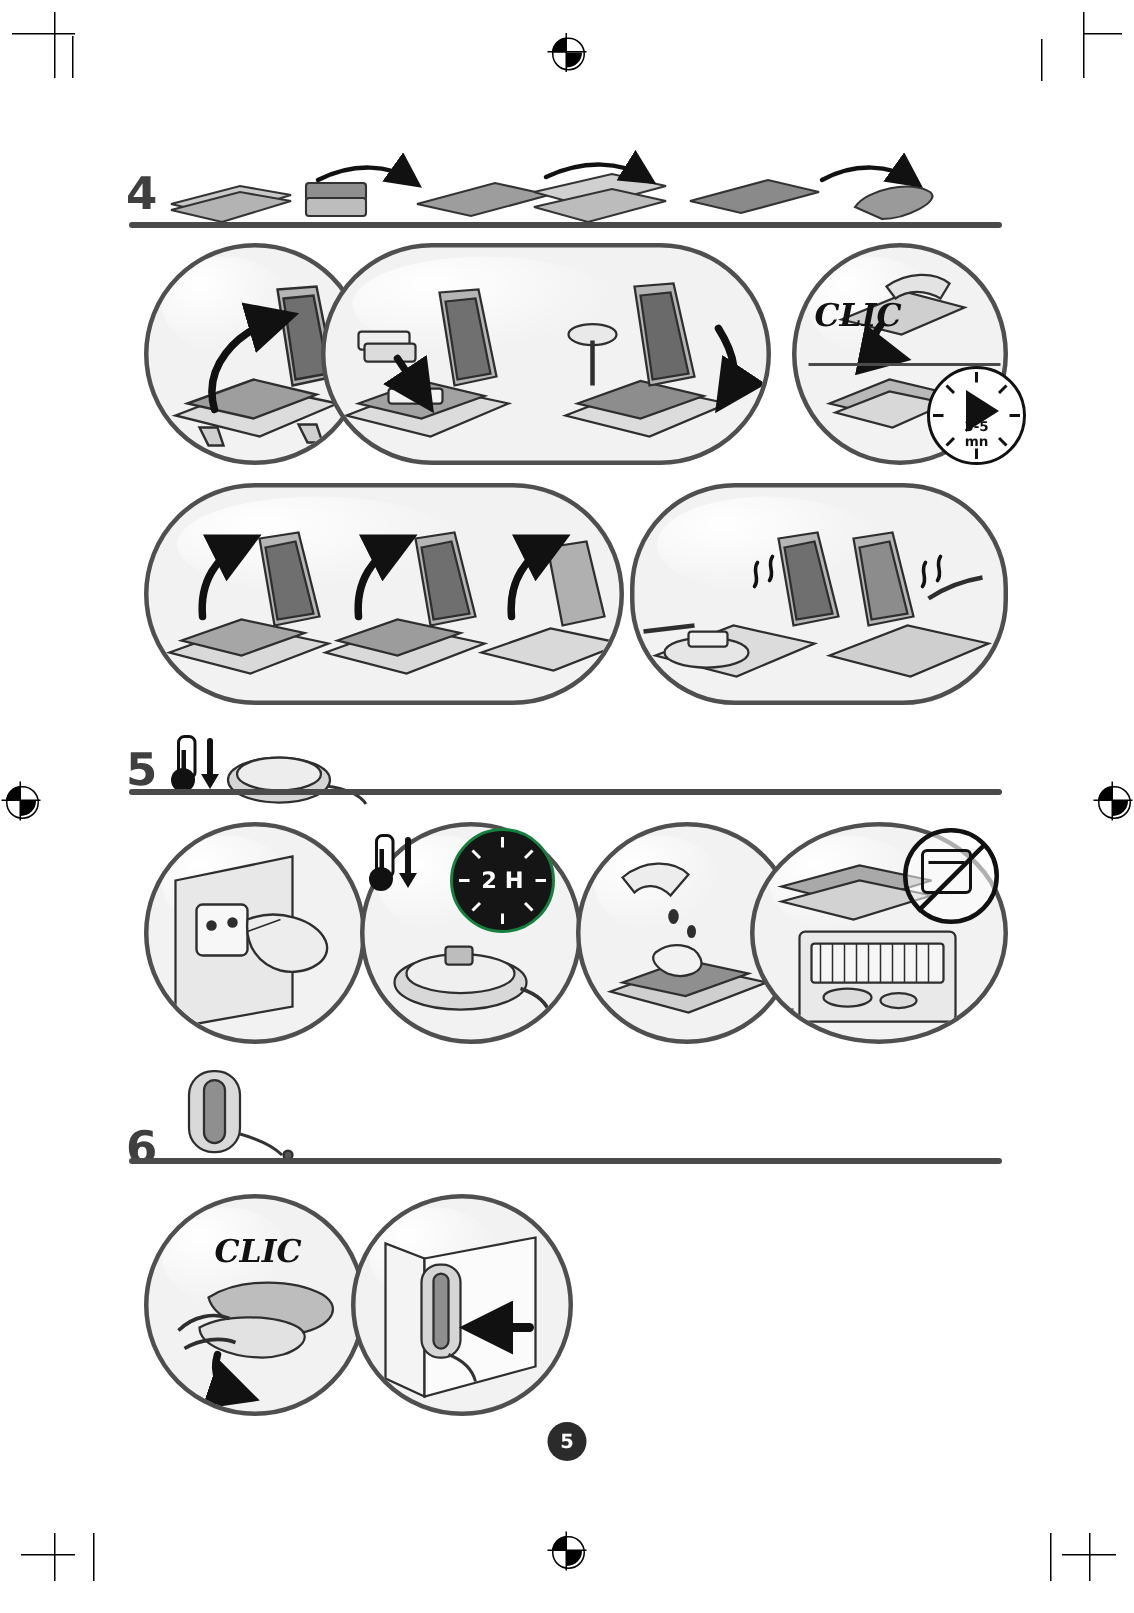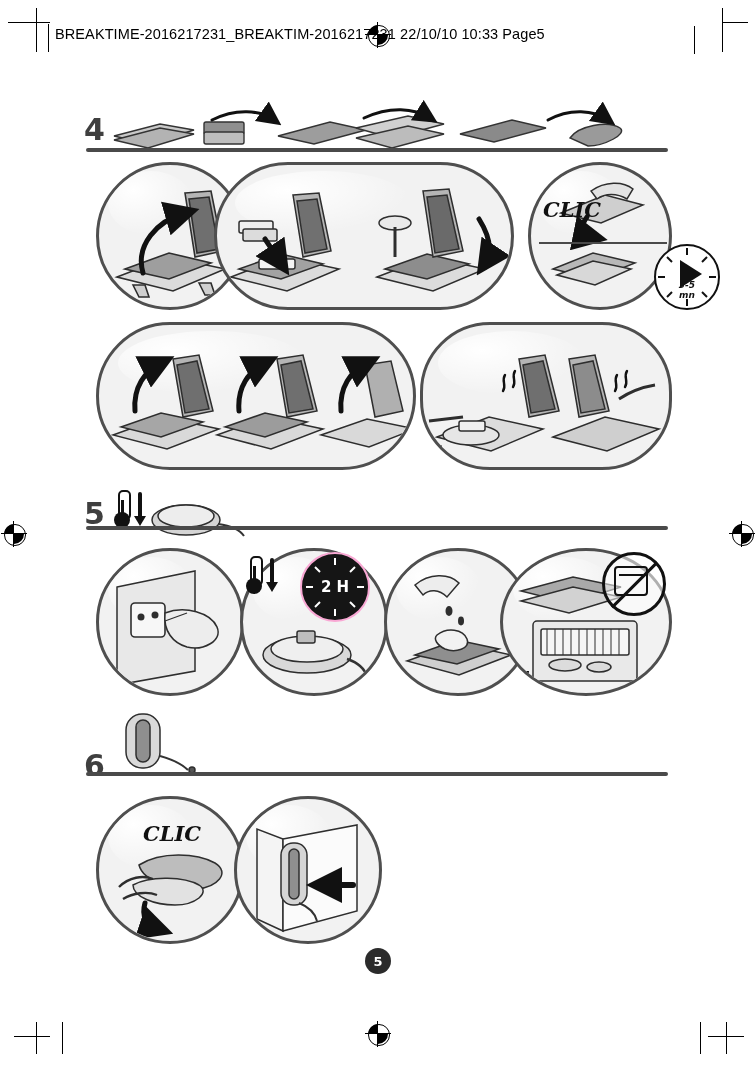--- a/index.html
+++ b/index.html
@@ -59,21 +59,21 @@
   }
   .letter{
     position:absolute;font-size:15px;font-weight:bold;color:#111;
     font-family:"DejaVu Sans", sans-serif;
   }
   .arrow-svg{position:absolute;overflow:visible;}
 
   
   .dial{
     position:absolute;border-radius:50%;
-    background:#151515;border:2px solid #f9a8d4;
+    background:#151515;border:2px solid #15803d;
     display:flex;align-items:center;justify-content:center;
     color:#fff;font-weight:bold;font-family:"DejaVu Sans", sans-serif;
   }
   .dial.white{background:#fff;color:#111;border:2px solid #111;}
 
   .clic{
     position:absolute;font-size:21px;font-weight:bold;font-style:italic;
     font-family:"DejaVu Serif", serif;color:#111;
   }
 
@@ -143,21 +143,20 @@
       <div class="vl"></div>
   </div>
   <div class="regmark" style="left:365px;top:1021px;">
     <div class="circ"></div>
       <div class="q1"></div>
       <div class="q2"></div>
       <div class="hl"></div>
       <div class="vl"></div>
   </div>
 
-  <div class="header-line">BREAKTIME-2016217231_BREAKTIM-2016217231  22/10/10  10:33  Page5</div>
 
   <div class="step-num" style="left:84px;top:112px;">4</div>
 
   <svg class="arrow-svg" style="left:108px;top:108px;" width="560" height="48" viewBox="0 0 560 48">
     <g fill="#c9c9c9" stroke="#333" stroke-width="1.4">
       <path d="M6 28 L52 16 L86 22 L40 36 Z"></path>
       <path d="M6 32 L52 20 L86 26 L40 40 Z" fill="#b3b3b3"></path>
       <rect x="96" y="14" width="40" height="12" rx="2" fill="#8f8f8f"></rect>
       <rect x="96" y="24" width="40" height="12" rx="2" fill="#bdbdbd"></rect>
       <path d="M170 28 L222 14 L258 22 L206 36 Z" fill="#9d9d9d"></path>
@@ -245,21 +244,21 @@
       <defs>
           <marker id="arQ" markerWidth="7" markerHeight="7" refX="4" refY="3.5" orient="auto">
             <path d="M0 0 L7 3.5 L0 7 z" fill="#111"></path>
           </marker>
         </defs>
     </svg>
     <div class="clic" style="left:12px;top:32px;">CLIC</div>
     <div class="letter" style="left:8px;bottom:6px;">Q</div>
   </div>
 
-  <div class="dial white" style="left:654px;top:244px;width:62px;height:62px;font-style:italic;">
+  <div class="dial white" style="left:618px;top:244px;width:62px;height:62px;">
     <svg width="62" height="62" viewBox="0 0 62 62" style="position:absolute;left:0;top:0;">
       <g stroke="#111" stroke-width="2">
         <line x1="31" y1="2" x2="31" y2="9"></line>
           <line x1="31" y1="53" x2="31" y2="60"></line>
         <line x1="2" y1="31" x2="9" y2="31"></line>
           <line x1="53" y1="31" x2="60" y2="31"></line>
         <line x1="11" y1="11" x2="16" y2="16"></line>
           <line x1="46" y1="46" x2="51" y2="51"></line>
         <line x1="51" y1="11" x2="46" y2="16"></line>
           <line x1="16" y1="46" x2="11" y2="51"></line>

